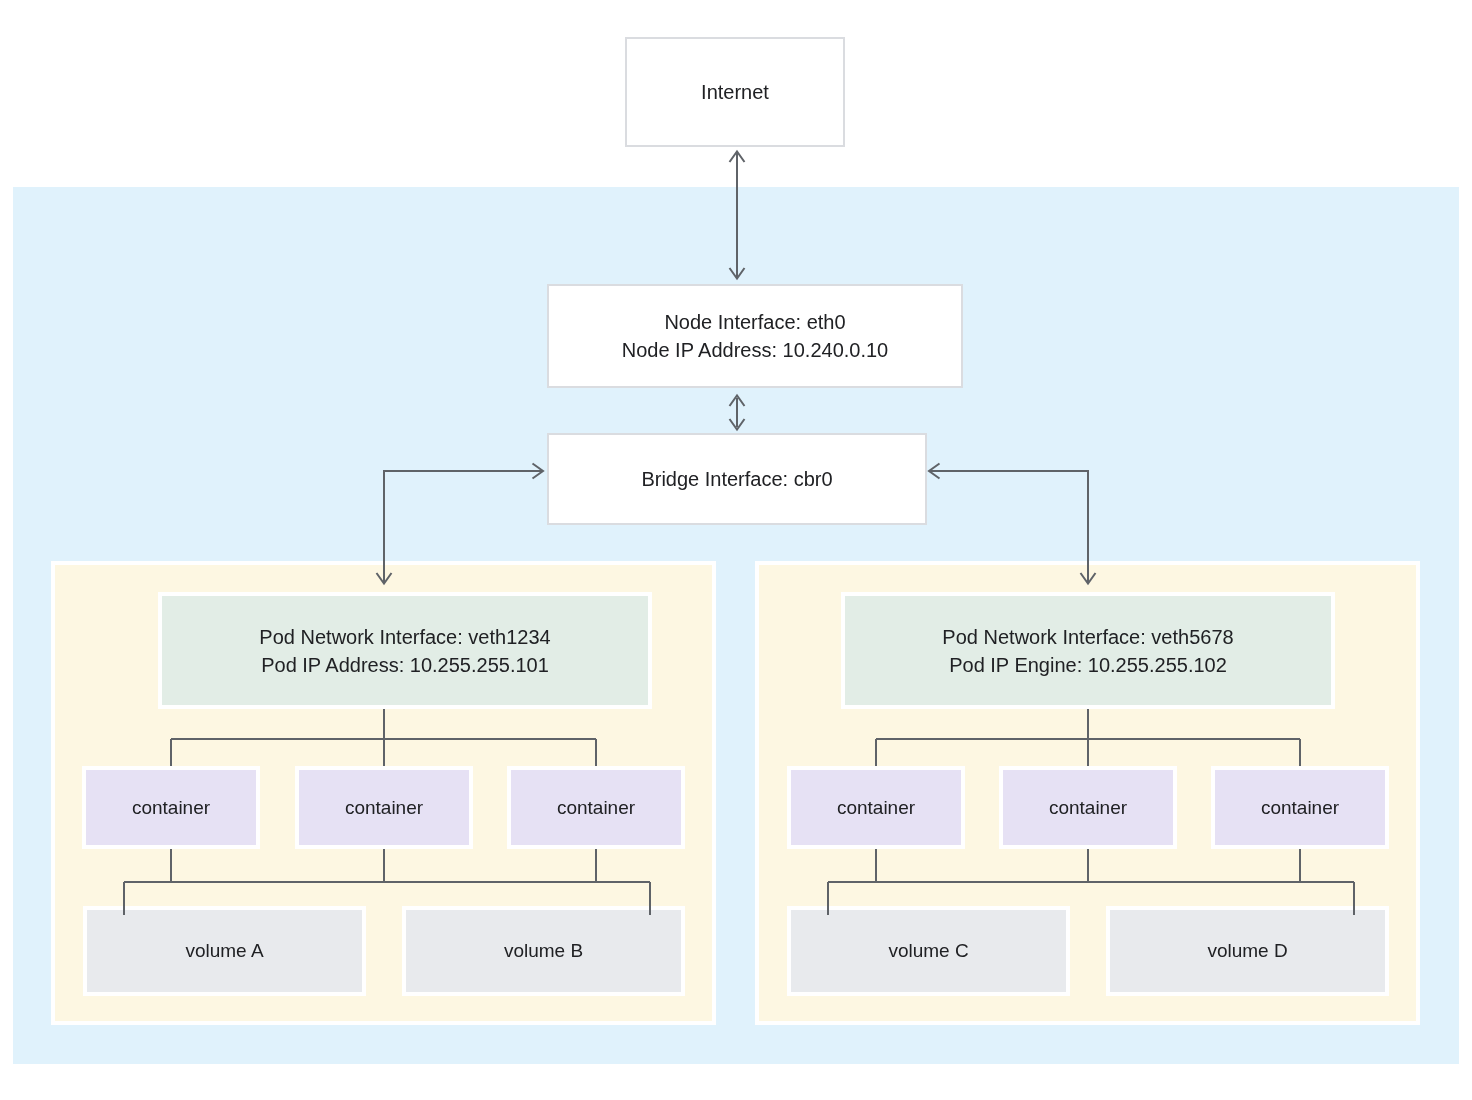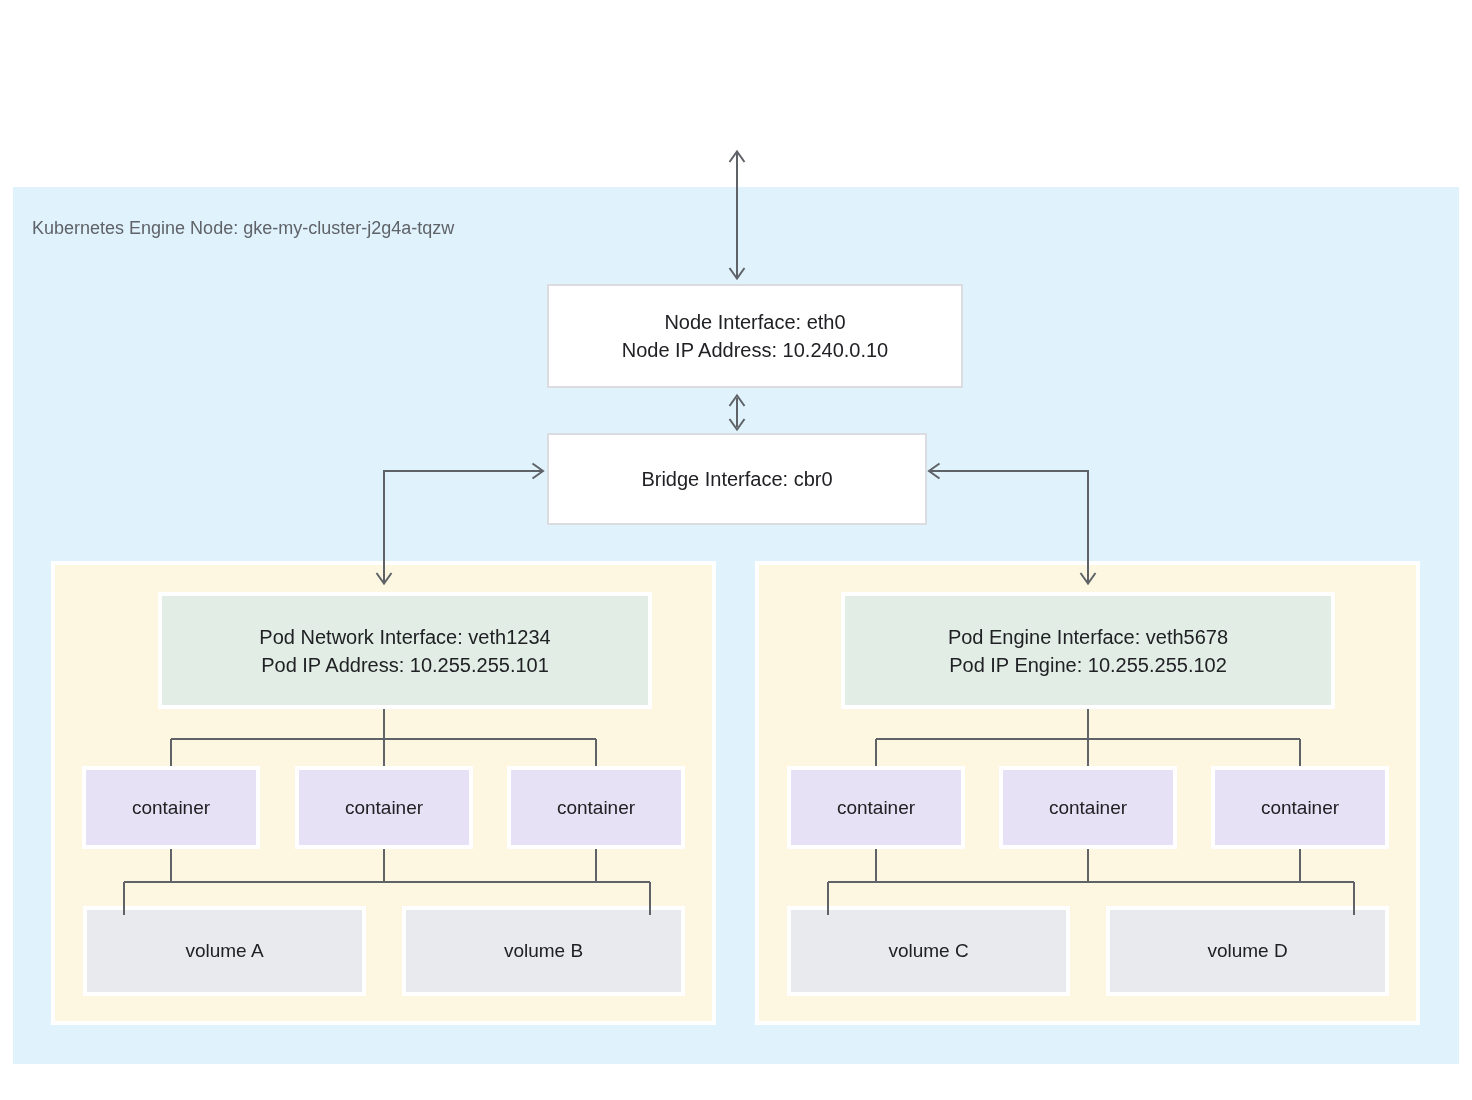--- a/index.html
+++ b/index.html
@@ -35,22 +35,24 @@
   }
   svg.overlay{position:absolute;left:0;top:0;pointer-events:none;}
   svg.overlay path{stroke:var(--line,#5F6368);stroke-width:2;fill:none;}
 </style>
 </head>
 <body>
 
 <div id="canvas" style="--node_region_bg: #E0F2FC; --pod_bg: #FDF7E2; --pod_interface_bg: #E2EDE6; --container_bg: #E6E1F4; --volume_bg: #E8EAED; --box_border: #DADCE0; --line: #5F6368; --text: #202124; --label_text: #5F6368;">
 
   <div class="abs region" style="left:13px;top:187px;width:1446px;height:877px;"></div>
-  <div class="abs region-title" style="left:32px;top:218px;">Kubernetes Engine Node: gke-my-cluster-j2g4a-tqzw</div>
 
+  <div class="abs white-box center" style="left:625px;top:37px;width:220px;height:110px;">
+    <span>Internet</span>
+  </div>
 
   <div class="abs white-box center" style="left:547px;top:284px;width:416px;height:104px;">
     <span>Node Interface: eth0</span>
     <span>Node IP Address: 10.240.0.10</span>
   </div>
 
   <div class="abs white-box center" style="left:547px;top:433px;width:380px;height:92px;">
     <span>Bridge Interface: cbr0</span>
   </div>
 
@@ -70,21 +72,21 @@
   </div>
   <div class="abs volume-box center" style="left:83px;top:906px;width:283px;height:90px;">
     <span>volume A</span>
   </div>
   <div class="abs volume-box center" style="left:402px;top:906px;width:283px;height:90px;">
     <span>volume B</span>
   </div>
 
   <div class="abs pod" style="left:755px;top:561px;width:665px;height:464px;"></div>
   <div class="abs green-box center" style="left:841px;top:592px;width:494px;height:117px;">
-    <span>Pod Engine Interface: veth5678</span>
+    <span>Pod Network Interface: veth5678</span>
     <span>Pod IP Engine: 10.255.255.102</span>
   </div>
   <div class="abs container-box center" style="left:787px;top:766px;width:178px;height:83px;">
     <span>container</span>
   </div>
   <div class="abs container-box center" style="left:999px;top:766px;width:178px;height:83px;">
     <span>container</span>
   </div>
   <div class="abs container-box center" style="left:1211px;top:766px;width:178px;height:83px;">
     <span>container</span>

